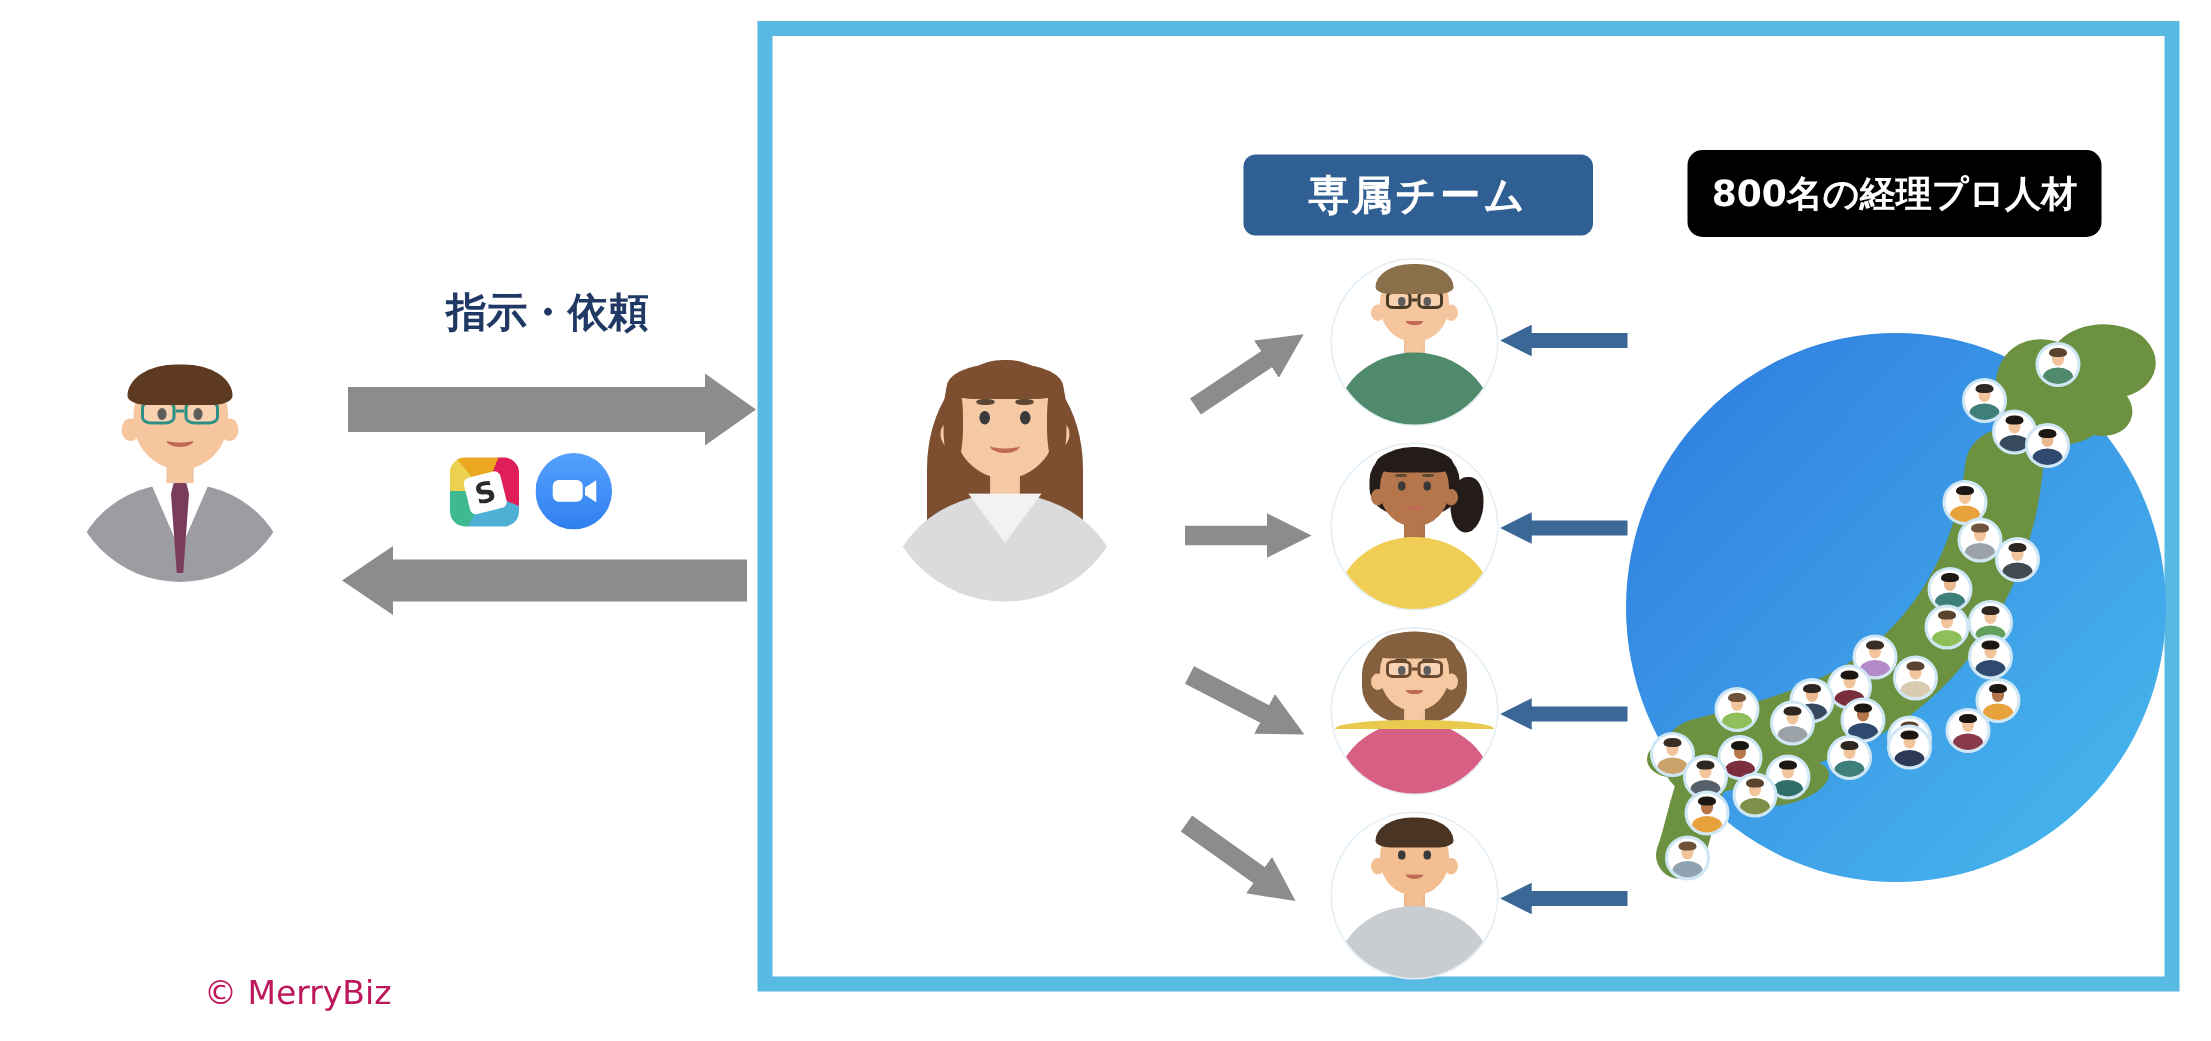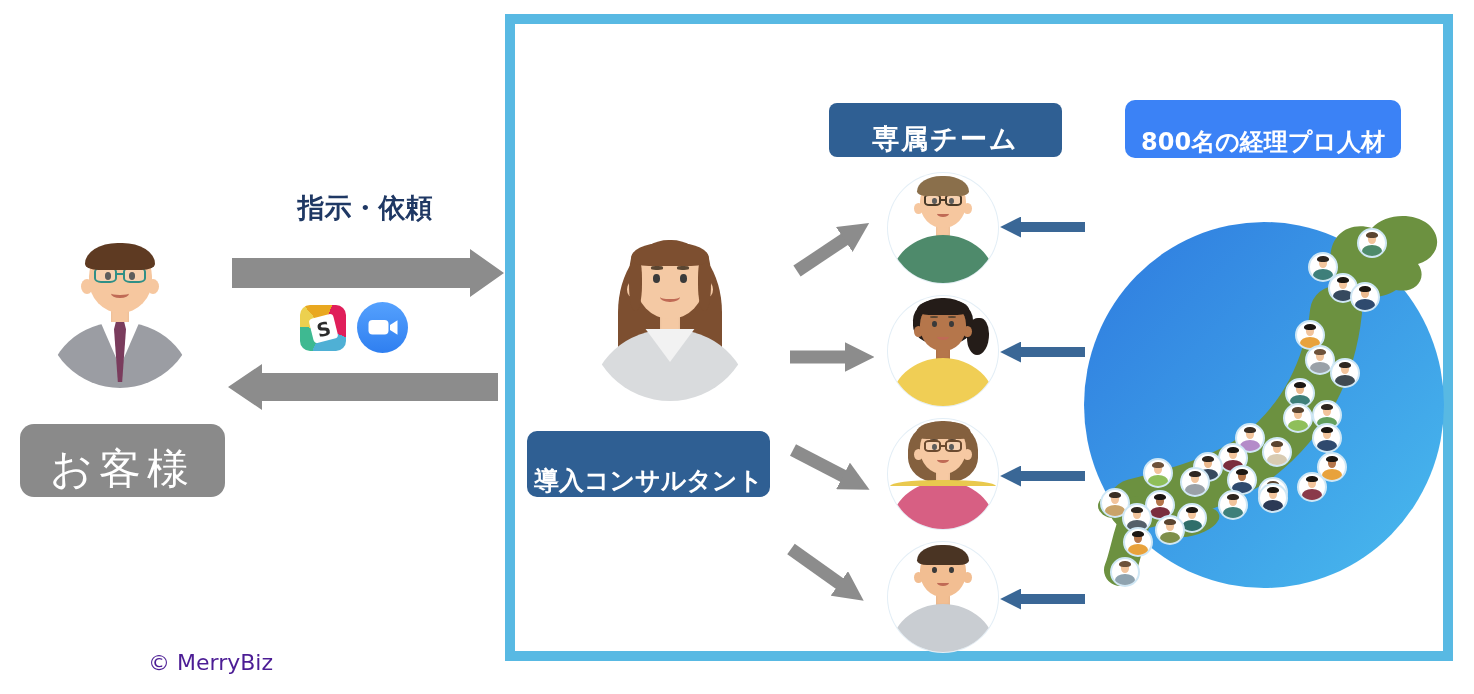--- a/index.html
+++ b/index.html
@@ -12,36 +12,36 @@
   .panel-box{position:absolute;left:505px;top:14px;width:948px;height:647px;
              border:10px solid #58B9E3;background:#fff;z-index:0;}
   .panel-head{position:absolute;left:505px;top:14px;width:948px;height:58px;background:#58B9E3;
               z-index:1;display:flex;align-items:center;justify-content:center;}
   .panel-title{color:#fff;font-size:30px;font-weight:bold;letter-spacing:3px;}
 
   
   .layer{position:absolute;left:0;top:0;z-index:2;pointer-events:none;}
 
   
-  .pill{position:absolute;display:flex;align-items:flex-end;justify-content:center;
+  .pill{position:absolute;display:flex;align-items:center;justify-content:center;
         color:#fff;z-index:5;}
   .pill.navy{background:#2F5F93;}
-  .pill.gray{background:#3b82f6;}
+  .pill.gray{background:#000000;}
   .lbl-customer{left:20px;top:424px;width:205px;height:73px;border-radius:14px;background:#8A8A8A;
                 font-size:42px;font-weight:400;letter-spacing:6px;}
   .lbl-consultant{left:527px;top:431px;width:243px;height:66px;border-radius:10px;
                   font-size:25px;font-weight:bold;}
   .lbl-team{left:829px;top:103px;width:233px;height:54px;border-radius:8px;
             font-size:27px;font-weight:bold;letter-spacing:2px;}
   .lbl-pool{left:1125px;top:100px;width:276px;height:58px;border-radius:10px;
             font-size:24px;font-weight:bold;}
   .flow-label{position:absolute;color:#1F3864;font-weight:bold;font-size:27px;text-align:center;z-index:5;}
   .lbl-request{left:235px;top:190px;width:260px;}
   .lbl-deliverable{left:242px;top:424px;width:230px;}
-  .copyright{position:absolute;left:148px;top:650px;font-size:22px;color:#4c1d95;z-index:5;}
+  .copyright{position:absolute;left:136px;top:650px;font-size:22px;color:#be185d;z-index:5;}
 
   
   .slack-icon{position:absolute;left:300px;top:305px;width:46px;height:46px;border-radius:10px;z-index:5;
     background:conic-gradient(from -40deg at 50% 50%,
       #E9A820 0deg 62deg,#E01E5A 62deg 152deg,#4FB0D5 152deg 245deg,
       #3EB991 245deg 312deg,#ECD04F 312deg 360deg);
     display:flex;align-items:center;justify-content:center;}
   .slack-tile{width:25px;height:25px;background:#fff;transform:rotate(-14deg);border-radius:4px;
     display:flex;align-items:center;justify-content:center;font-weight:bold;font-size:19px;color:#2b2b2b;}
   .zoom-icon{position:absolute;left:357px;top:302px;width:51px;height:51px;z-index:5;}
@@ -165,23 +165,20 @@
             <i class="lens"></i>
           </i>
           <i class="fc mouth"></i>
         </i>
         <i class="av av-body"></i>
         <i class="av av-shirtV"></i>
         <i class="av av-tie"></i>
         <i class="av av-hairtop"></i>
       </div>
     </div>
-  <div class="pill lbl-customer">
-    <span>お客様</span>
-  </div>
   <div class="flow-label lbl-request">指示・依頼</div>
 
   <div class="slack-icon">
     <span class="slack-tile">S</span>
   </div>
   <svg class="zoom-icon" viewBox="0 0 51 51">
     <circle cx="25.5" cy="25.5" r="25.5" fill="url(#zg2)"></circle>
     <defs>
       <linearGradient id="zg2" x1="0" y1="0" x2="0" y2="1">
         <stop offset="0" stop-color="#55A1FE"></stop>
@@ -205,23 +202,20 @@
           <i class="fc eye r"></i>
           <i class="fc mouth"></i>
         </i>
         <i class="av av-body"></i>
         <i class="av av-collar" style="--collar:#F2F2F2"></i>
         <i class="av av-strand l"></i>
         <i class="av av-strand r"></i>
         <i class="av av-hairtop"></i>
       </div>
     </div>
-  <div class="pill navy lbl-consultant">
-    <span>導入コンサルタント</span>
-  </div>
 
   <div class="pill navy lbl-team">
     <span>専属チーム</span>
   </div>
   <div class="avatar-slot ring" style="left:888px;top:173px;width:110px;height:110px">
       <div class="avatar style-short" style="--skin: #F6C79F; --hair: #8A6F4B; --shirt: #4E8A6B; --glass: #4A3A28;">
         <i class="av av-ear l"></i>
         <i class="av av-ear r"></i>
         <i class="av av-neck"></i>
         <i class="av av-head">

